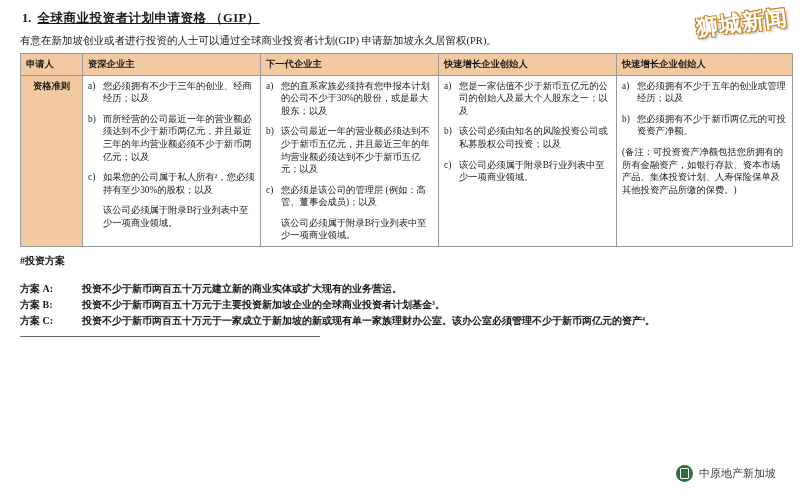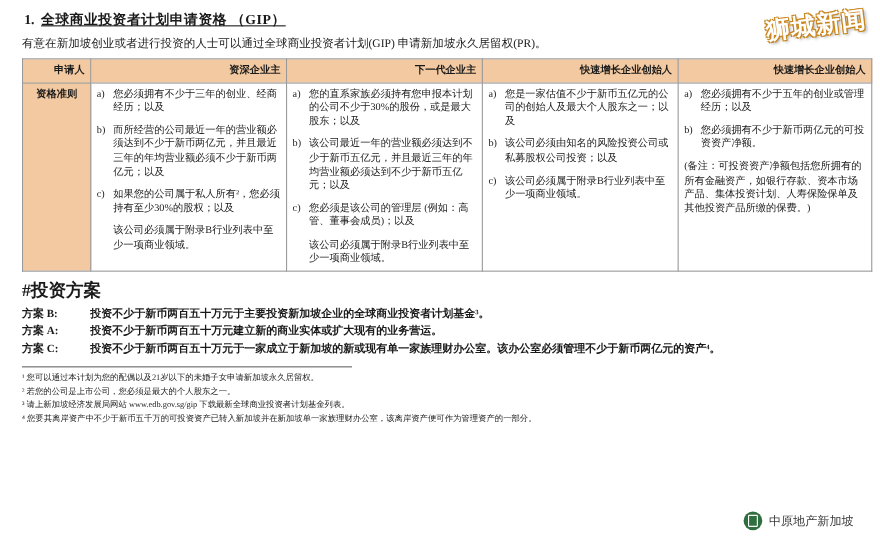--- a/index.html
+++ b/index.html
@@ -55,21 +55,21 @@
   }
   table.gip td, table.gip th {
     border: 1px solid #9a9a9a;
     vertical-align: top;
     padding: 4px 5px;
     font-size: 9.3px;
     line-height: 1.35;
   }
   .hdr-row td {
     background: #f2c9a0;
-    text-align: right;
+    text-align: left;
     font-weight: bold;
     font-size: 10px;
     padding: 4px 3px;
     vertical-align: middle;
   }
   .label-cell {
     background: #f2c9a0;
     font-weight: bold;
     text-align: center;
     font-size: 10px;
@@ -114,22 +114,22 @@
   }
 
   
   .plans {
     margin: 6px 0 0 6px;
     font-size: 10px;
     line-height: 1.5;
   }
   .plans .plans-title {
     font-weight: bold;
-    font-size: 16px;
-    margin-bottom: 1px;
+    font-size: 10px;
+    margin-bottom: 13px;
   }
   .plans .plan-line {
     display: flex;
     align-items: flex-start;
     margin-bottom: 1px;
   }
   .plans .plan-name {
     font-weight: bold;
     white-space: nowrap;
     margin-right: 6px;
@@ -269,40 +269,34 @@
           <div class="note-block">(备注：可投资资产净额包括您所拥有的所有金融资产，如银行存款、资本市场产品、集体投资计划、人寿保险保单及其他投资产品所缴的保费。)</div>
         </td>
       </tr>
 
     </tbody>
   </table>
 
   <div class="plans">
     <div class="plans-title">#投资方案</div>
     <div class="plan-line">
+      <span class="plan-name">方案 A:</span>
+      <span class="plan-text">投资不少于新币两百五十万元建立新的商业实体或扩大现有的业务营运。</span>
+    </div>
+    <div class="plan-line">
       <span class="plan-name">方案 B:</span>
       <span class="plan-text">投资不少于新币两百五十万元于主要投资新加坡企业的全球商业投资者计划基金³。</span>
-    </div>
-    <div class="plan-line">
-      <span class="plan-name">方案 A:</span>
-      <span class="plan-text">投资不少于新币两百五十万元建立新的商业实体或扩大现有的业务营运。</span>
     </div>
     <div class="plan-line">
       <span class="plan-name">方案 C:</span>
       <span class="plan-text">投资不少于新币两百五十万元于一家成立于新加坡的新或现有单一家族理财办公室。该办公室必须管理不少于新币两亿元的资产⁴。</span>
     </div>
   </div>
 
   <hr class="sep">
 
-  <div class="footnotes">
-    <div>¹ 您可以通过本计划为您的配偶以及21岁以下的未婚子女申请新加坡永久居留权。</div>
-    <div>² 若您的公司是上市公司，您必须是最大的个人股东之一。</div>
-    <div>³ 请上新加坡经济发展局网站 www.edb.gov.sg/gip 下载最新全球商业投资者计划基金列表。</div>
-    <div>⁴ 您要其离岸资产中不少于新币五千万的可投资资产已转入新加坡并在新加坡单一家族理财办公室，该离岸资产便可作为管理资产的一部分。</div>
-  </div>
 
   <div class="brandbar">
     <span class="brand-logo"></span>
     <span>中原地产新加坡</span>
   </div>
 
 </div>
 
 </body></html>

